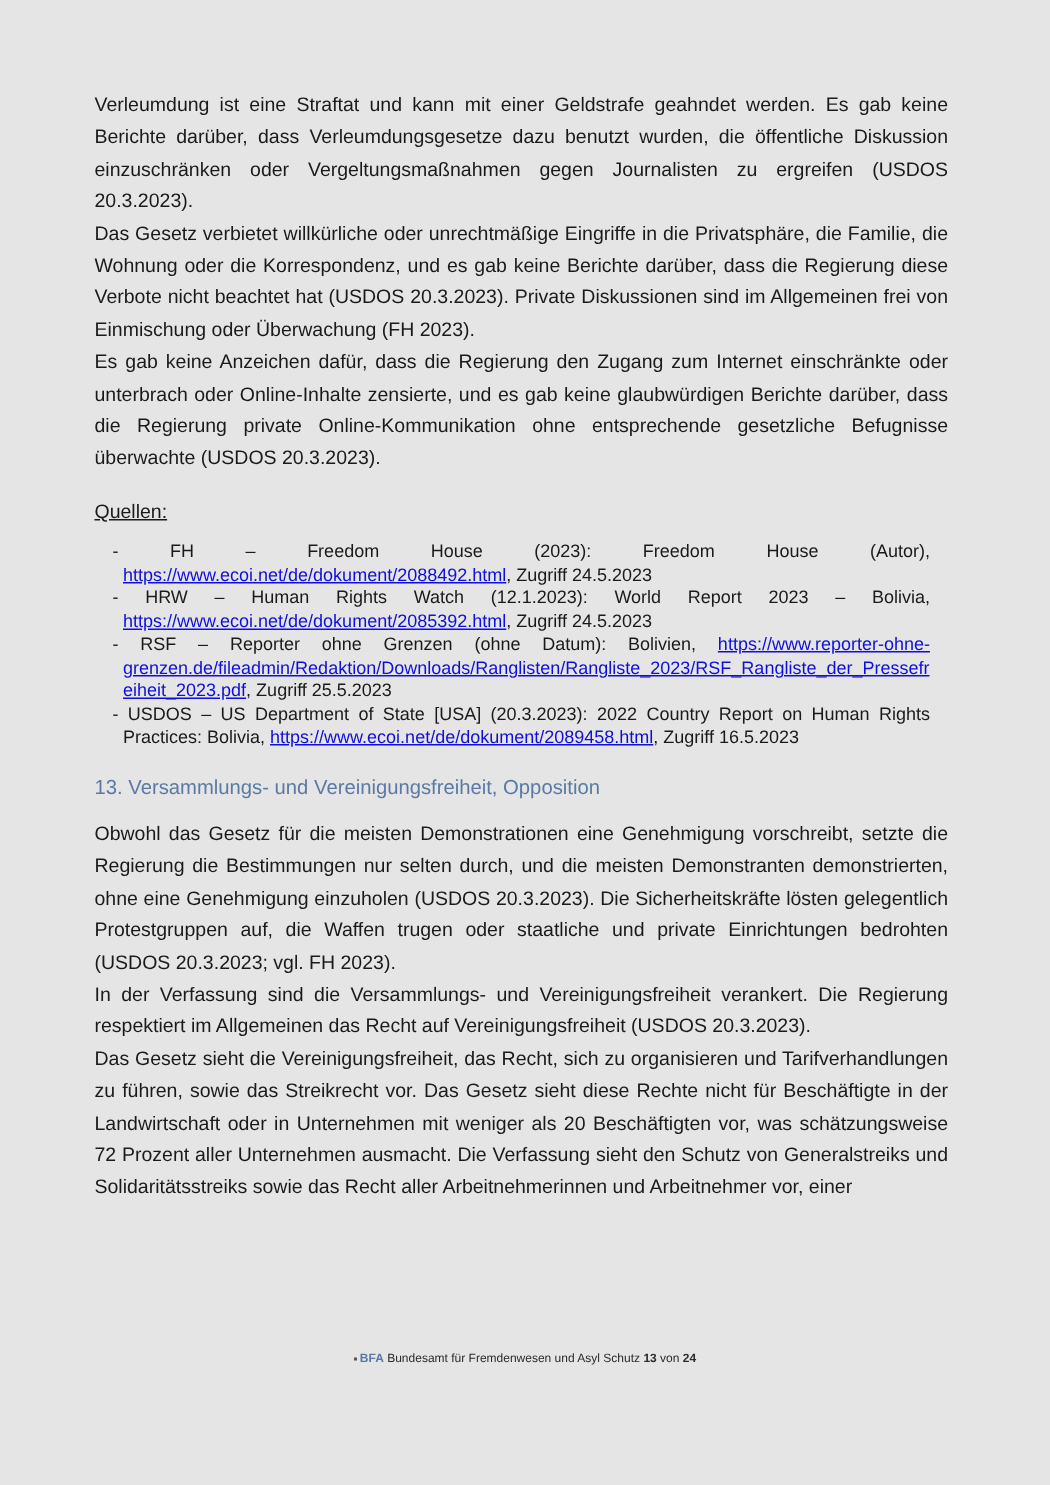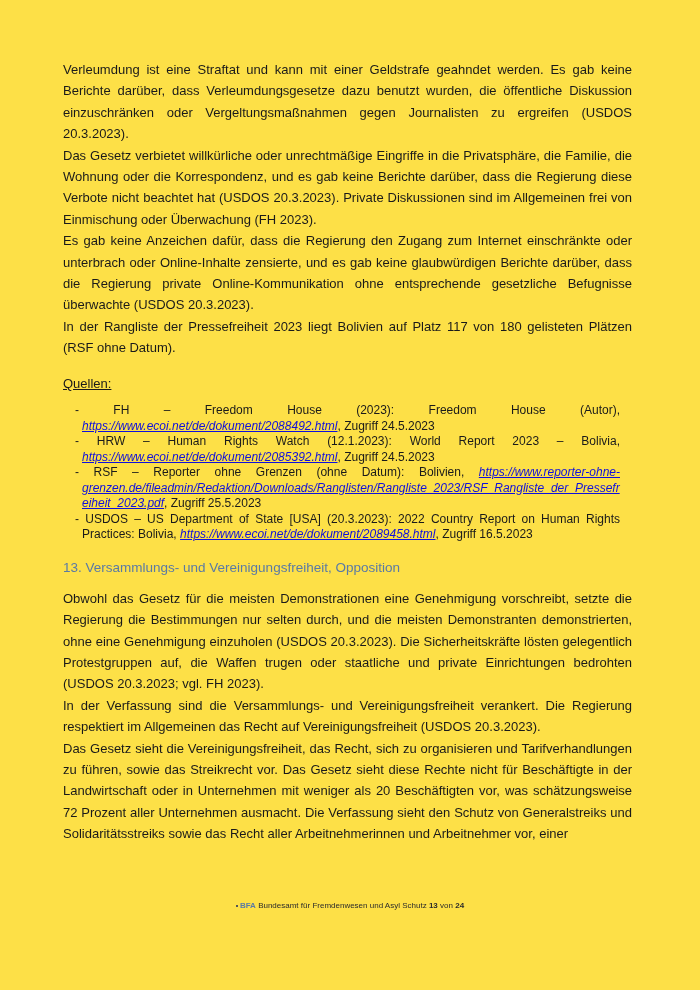--- a/index.html
+++ b/index.html
@@ -1,20 +1,20 @@
 <!DOCTYPE html>
 <html lang="de" style="--heading-blue: #5a7aa5; --link-blue: #0f0fdd;"><head>
 <meta charset="utf-8">
 <style>
   html, body { margin: 0; padding: 0; background: #ffffff; }
   .page {
     position: relative;
     width: 700px;
     height: 990px;
-    background: #fde047;
+    background: #e5e5e5;
     font-family: "Liberation Sans", sans-serif;
     color: #1a1a1a;
     overflow: hidden;
   }
   .content {
     position: absolute;
     top: 59px;
     left: 63px;
     width: 569px;
   }
@@ -45,21 +45,20 @@
   .force-line {
     display: block;
     text-align: justify;
     text-align-last: justify;
   }
   .link {
     color: var(--link-blue, #0000ee);
     text-decoration: underline;
     overflow-wrap: break-word;
     cursor: pointer;
-    font-style: italic;
   }
   .section-heading {
     margin: 16px 0 11px 0;
     font-size: 13.5px;
     line-height: 18px;
     font-weight: normal;
     color: var(--heading-blue, #5a7aa5);
   }
   .footer {
     position: absolute;
@@ -87,21 +86,20 @@
 </style>
 </head>
 <body>
 
 <div class="page">
   <div class="content">
 
     <p class="para">Verleumdung ist eine Straftat und kann mit einer Geldstrafe geahndet werden. Es gab keine Berichte darüber, dass Verleumdungsgesetze dazu benutzt wurden, die öffentliche Diskussion einzuschränken oder Vergeltungsmaßnahmen gegen Journalisten zu ergreifen (USDOS 20.3.2023).</p>
     <p class="para">Das Gesetz verbietet willkürliche oder unrechtmäßige Eingriffe in die Privatsphäre, die Familie, die Wohnung oder die Korrespondenz, und es gab keine Berichte darüber, dass die Regierung diese Verbote nicht beachtet hat (USDOS 20.3.2023). Private Diskussionen sind im Allgemeinen frei von Einmischung oder Überwachung (FH 2023).</p>
     <p class="para">Es gab keine Anzeichen dafür, dass die Regierung den Zugang zum Internet einschränkte oder unterbrach oder Online-Inhalte zensierte, und es gab keine glaubwürdigen Berichte darüber, dass die Regierung private Online-Kommunikation ohne entsprechende gesetzliche Befugnisse überwachte (USDOS 20.3.2023).</p>
-    <p class="para">In der Rangliste der Pressefreiheit 2023 liegt Bolivien auf Platz 117 von 180 gelisteten Plätzen (RSF ohne Datum).</p>
 
     <p class="sources-heading">Quellen:</p>
 
     <div class="sources">
       <div class="source-item"><span class="force-line">- FH – Freedom House (2023): Freedom House (Autor),</span><a class="link">https://www.ecoi.net/de/dokument/2088492.html</a><span>, Zugriff 24.5.2023</span></div>
       <div class="source-item"><span>- HRW – Human Rights Watch (12.1.2023): World Report 2023 – Bolivia,</span>
         <a class="link">https://www.ecoi.net/de/dokument/2085392.html</a><span>, Zugriff 24.5.2023</span></div>
       <div class="source-item"><span>- RSF – Reporter ohne Grenzen (ohne Datum): Bolivien,</span>
         <a class="link">https://www.reporter-ohne-grenzen.de/fileadmin/Redaktion/Downloads/Ranglisten/Rangliste_2023/RSF_Rangliste_der_Pressefreiheit_2023.pdf</a><span>, Zugriff 25.5.2023</span></div>
       <div class="source-item"><span>- USDOS – US Department of State [USA] (20.3.2023): 2022 Country Report on Human Rights Practices: Bolivia,</span>

